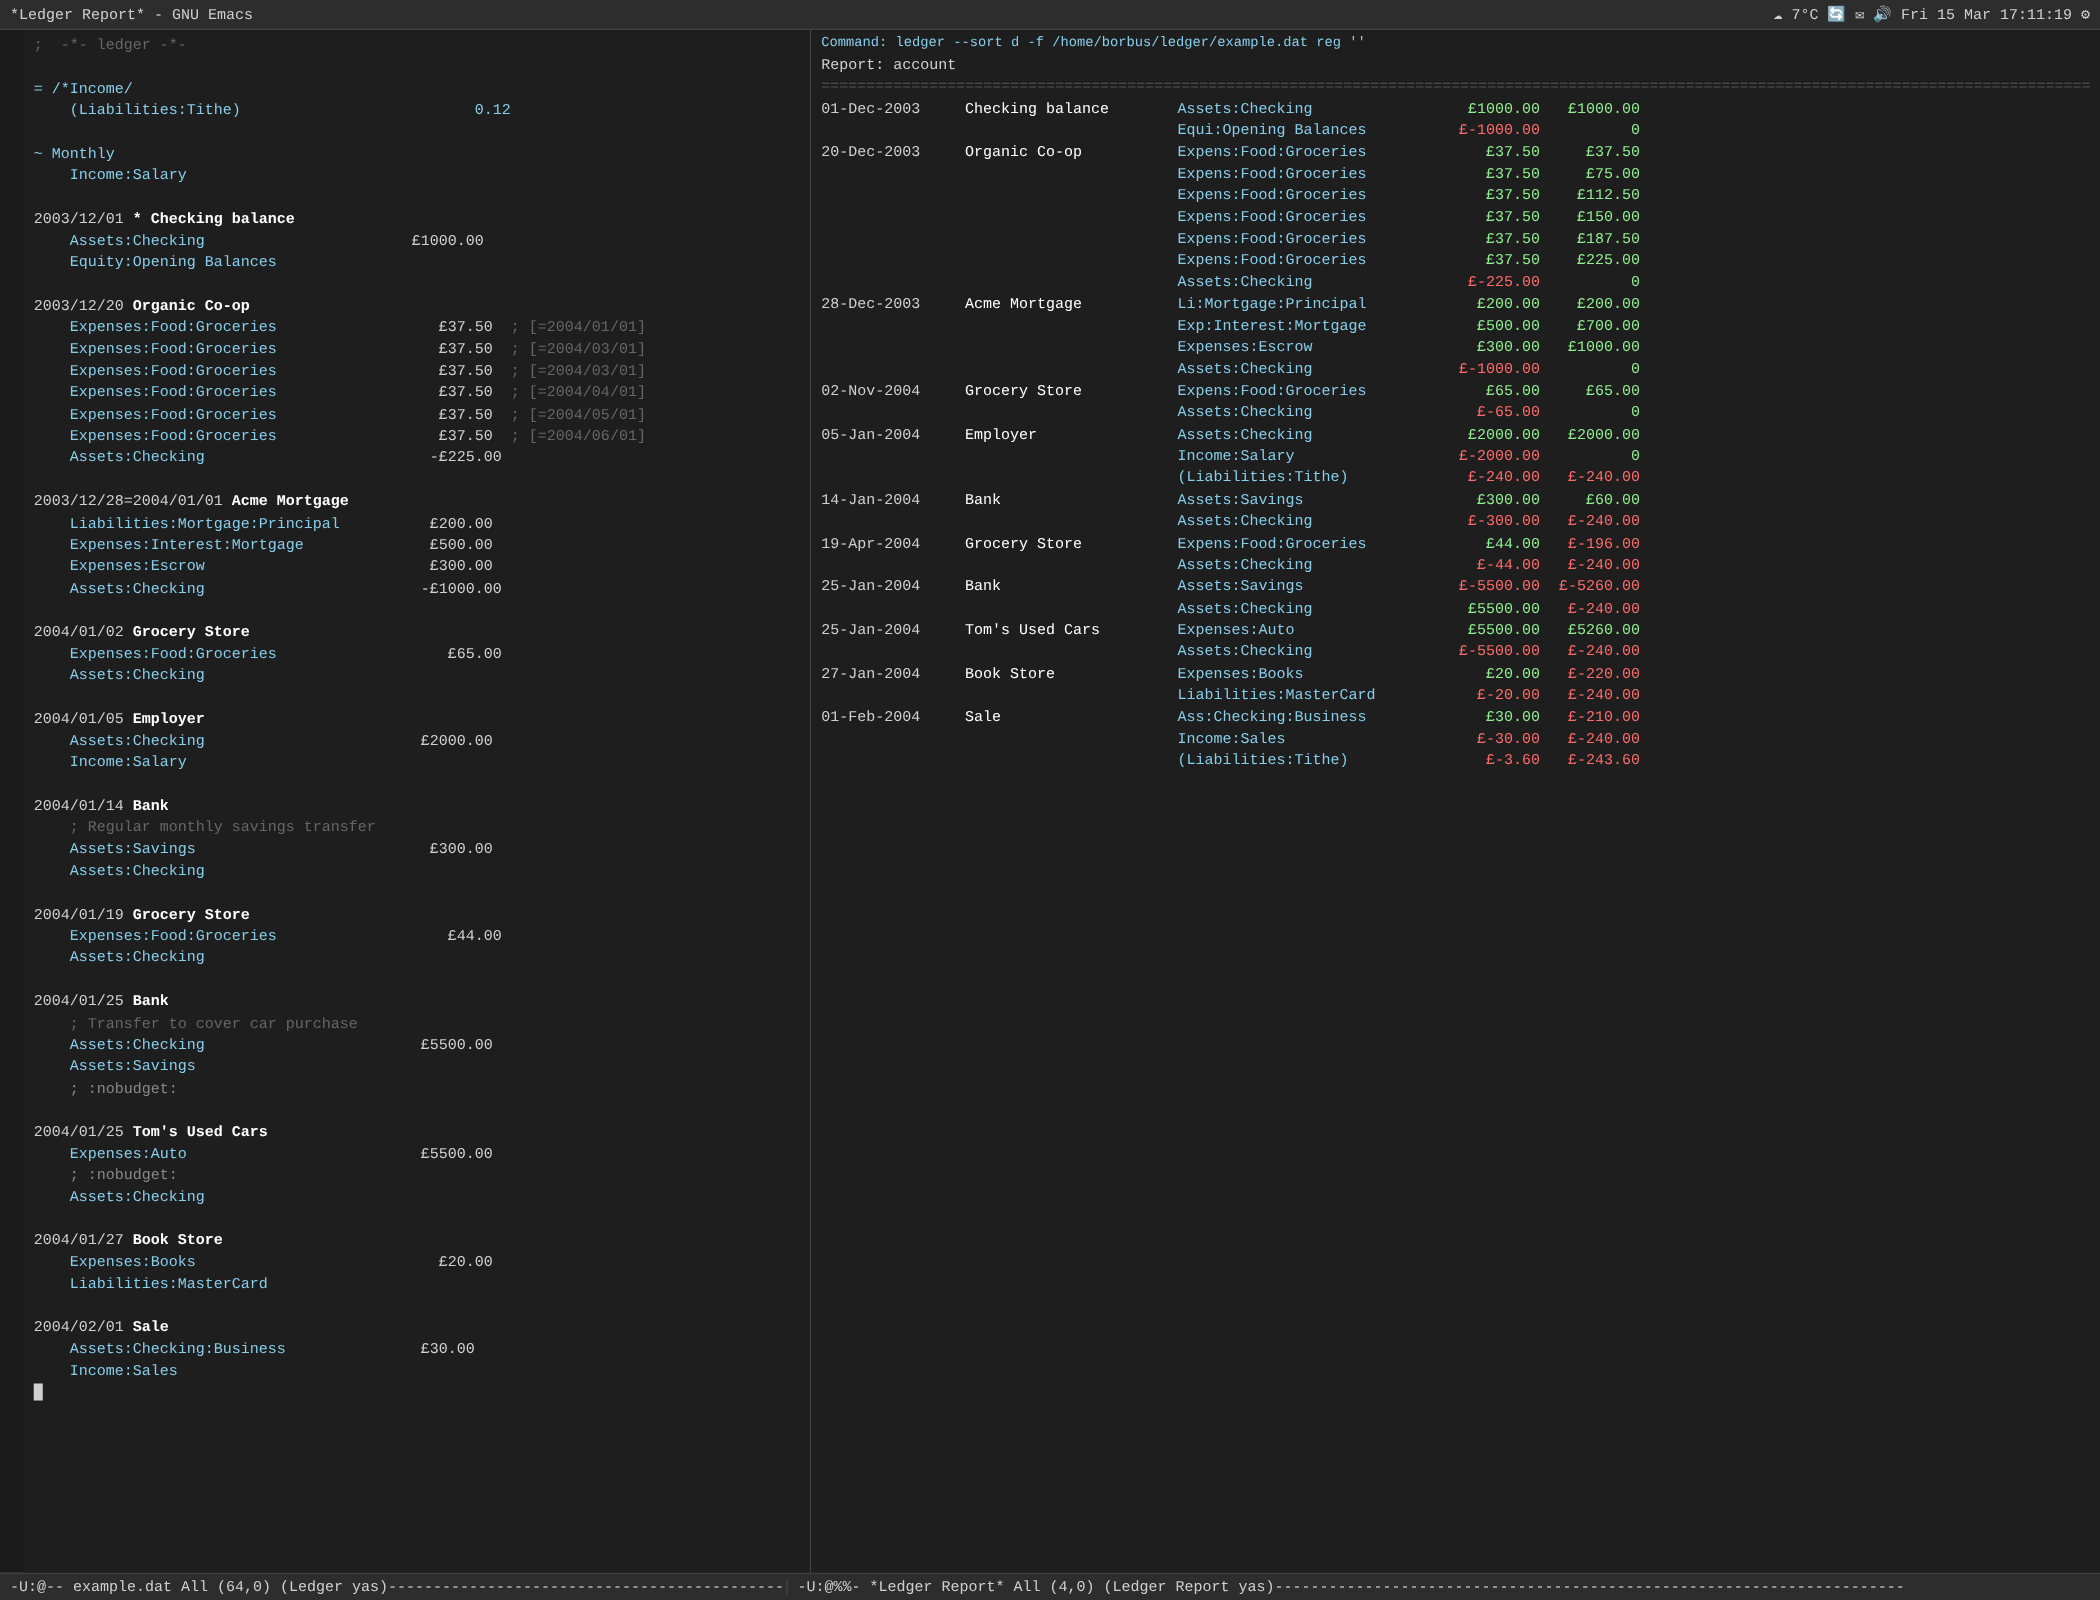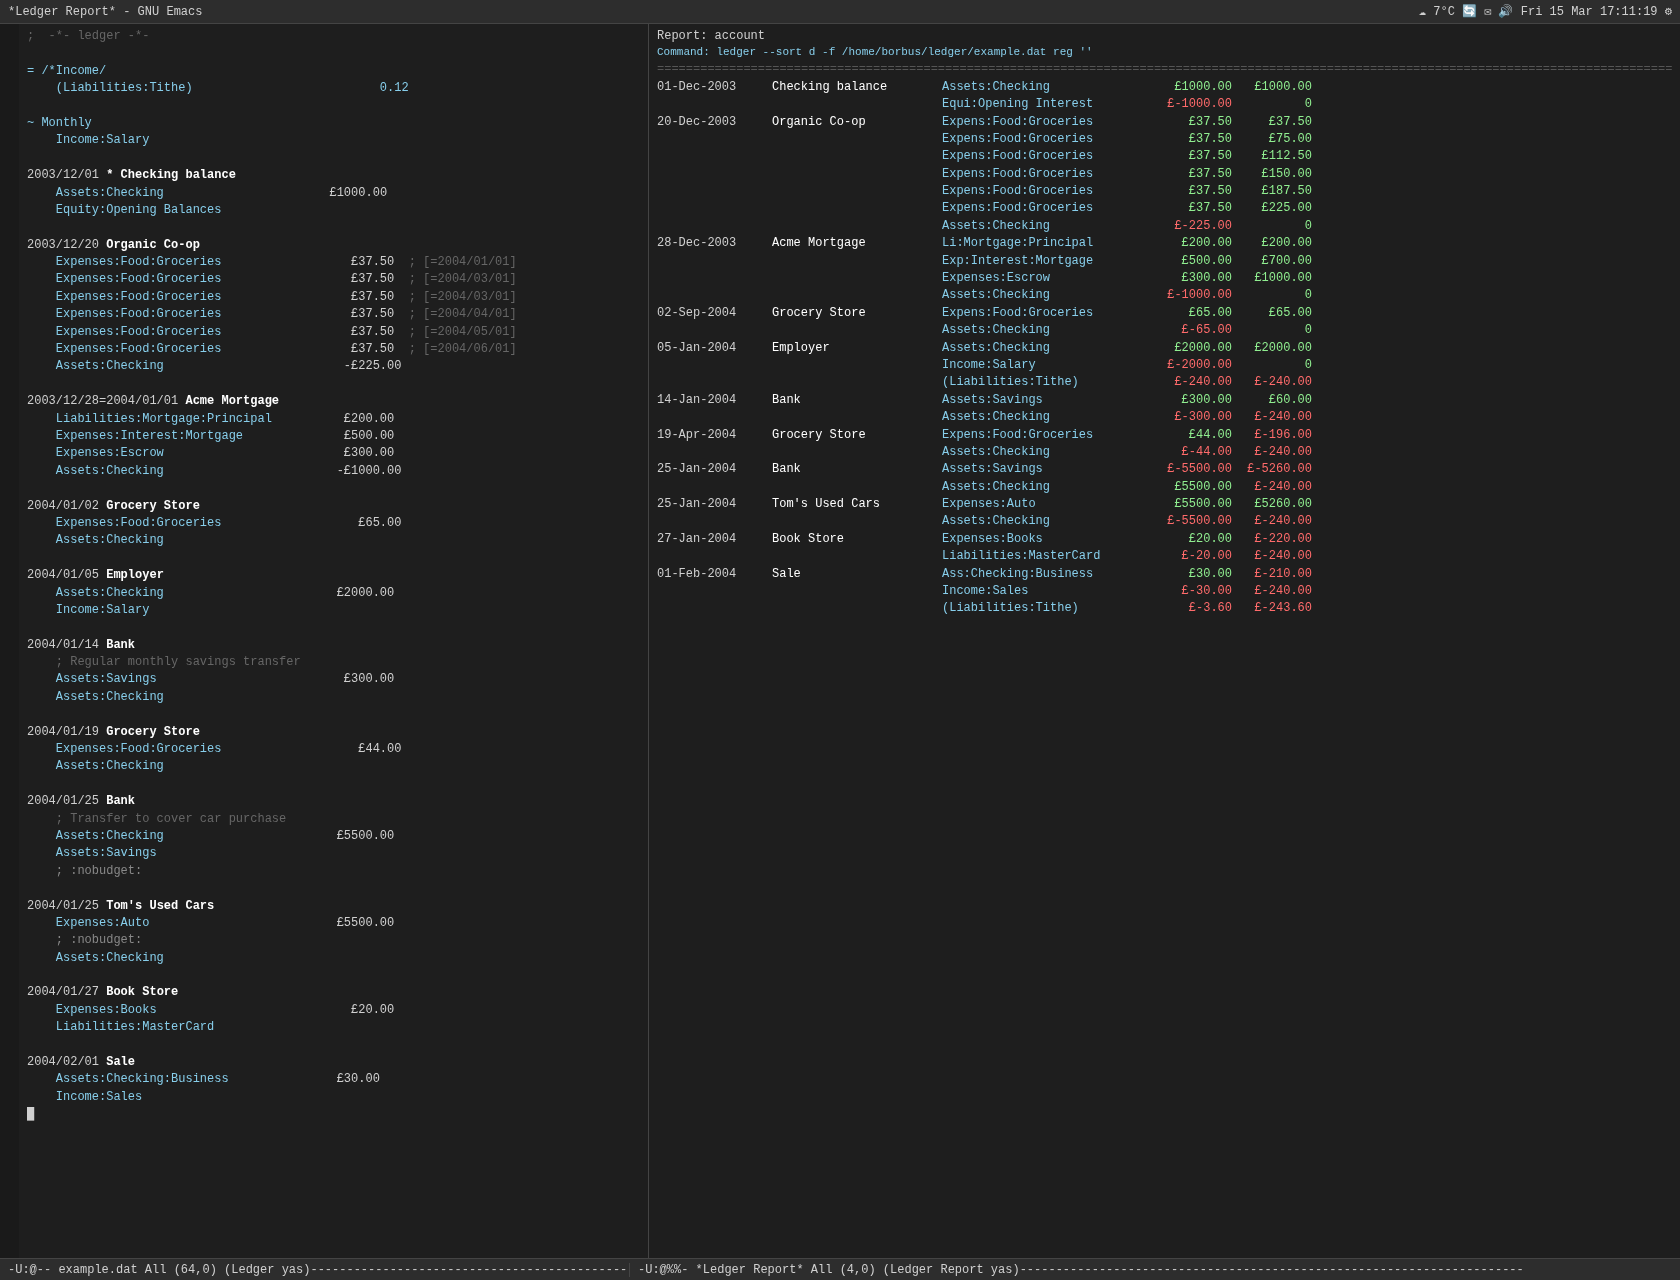--- a/index.html
+++ b/index.html
@@ -174,39 +174,39 @@
       <span class="line">&nbsp;</span>
       <span class="line"><span style="color:#d0d0d0;">2004/02/01</span> <span style="color:#ffffff;font-weight:bold;">Sale</span></span>
       <span class="line"><span style="color:#87ceeb;">    Assets:Checking:Business</span>               <span style="color:#d0d0d0;">£30.00</span></span>
       <span class="line"><span style="color:#87ceeb;">    Income:Sales</span></span>
       <span class="line" style="color:#d0d0d0;">█</span>
     </div>
   </div>
 
   <div id="right-pane">
     <div id="right-content">
+      <span class="line r-cmd">Command: ledger --sort d -f /home/borbus/ledger/example.dat reg ''</span>
       <span class="line header-line">Report: account</span>
-      <span class="line r-cmd">Command: ledger --sort d -f /home/borbus/ledger/example.dat reg ''</span>
       <span class="line separator-line">=============================================================================================================================================</span>
 
       <div id="report-table">
           <div class="r-row"><span class="r-date">01-Dec-2003</span><span class="r-desc">Checking balance  </span><span class="r-account">Assets:Checking</span><span class="r-amount amount-pos">£1000.00</span><span class="r-running amount-pos">£1000.00</span></div>
-          <div class="r-row"><span class="r-date">           </span><span class="r-desc">                  </span><span class="r-account">Equi:Opening Interest</span><span class="r-amount amount-neg">£-1000.00</span><span class="r-running amount-pos">0</span></div>
+          <div class="r-row"><span class="r-date">           </span><span class="r-desc">                  </span><span class="r-account">Equi:Opening Balances</span><span class="r-amount amount-neg">£-1000.00</span><span class="r-running amount-pos">0</span></div>
           <div class="r-row"><span class="r-date">20-Dec-2003</span><span class="r-desc">Organic Co-op     </span><span class="r-account">Expens:Food:Groceries</span><span class="r-amount amount-pos">£37.50</span><span class="r-running amount-pos">£37.50</span></div>
           <div class="r-row"><span class="r-date">           </span><span class="r-desc">                  </span><span class="r-account">Expens:Food:Groceries</span><span class="r-amount amount-pos">£37.50</span><span class="r-running amount-pos">£75.00</span></div>
           <div class="r-row"><span class="r-date">           </span><span class="r-desc">                  </span><span class="r-account">Expens:Food:Groceries</span><span class="r-amount amount-pos">£37.50</span><span class="r-running amount-pos">£112.50</span></div>
           <div class="r-row"><span class="r-date">           </span><span class="r-desc">                  </span><span class="r-account">Expens:Food:Groceries</span><span class="r-amount amount-pos">£37.50</span><span class="r-running amount-pos">£150.00</span></div>
           <div class="r-row"><span class="r-date">           </span><span class="r-desc">                  </span><span class="r-account">Expens:Food:Groceries</span><span class="r-amount amount-pos">£37.50</span><span class="r-running amount-pos">£187.50</span></div>
           <div class="r-row"><span class="r-date">           </span><span class="r-desc">                  </span><span class="r-account">Expens:Food:Groceries</span><span class="r-amount amount-pos">£37.50</span><span class="r-running amount-pos">£225.00</span></div>
           <div class="r-row"><span class="r-date">           </span><span class="r-desc">                  </span><span class="r-account">Assets:Checking</span><span class="r-amount amount-neg">£-225.00</span><span class="r-running amount-pos">0</span></div>
           <div class="r-row"><span class="r-date">28-Dec-2003</span><span class="r-desc">Acme Mortgage     </span><span class="r-account">Li:Mortgage:Principal</span><span class="r-amount amount-pos">£200.00</span><span class="r-running amount-pos">£200.00</span></div>
           <div class="r-row"><span class="r-date">           </span><span class="r-desc">                  </span><span class="r-account">Exp:Interest:Mortgage</span><span class="r-amount amount-pos">£500.00</span><span class="r-running amount-pos">£700.00</span></div>
           <div class="r-row"><span class="r-date">           </span><span class="r-desc">                  </span><span class="r-account">Expenses:Escrow</span><span class="r-amount amount-pos">£300.00</span><span class="r-running amount-pos">£1000.00</span></div>
           <div class="r-row"><span class="r-date">           </span><span class="r-desc">                  </span><span class="r-account">Assets:Checking</span><span class="r-amount amount-neg">£-1000.00</span><span class="r-running amount-pos">0</span></div>
-          <div class="r-row"><span class="r-date">02-Sep-2004</span><span class="r-desc">Grocery Store     </span><span class="r-account">Expens:Food:Groceries</span><span class="r-amount amount-pos">£65.00</span><span class="r-running amount-pos">£65.00</span></div>
+          <div class="r-row"><span class="r-date">02-Nov-2004</span><span class="r-desc">Grocery Store     </span><span class="r-account">Expens:Food:Groceries</span><span class="r-amount amount-pos">£65.00</span><span class="r-running amount-pos">£65.00</span></div>
           <div class="r-row"><span class="r-date">           </span><span class="r-desc">                  </span><span class="r-account">Assets:Checking</span><span class="r-amount amount-neg">£-65.00</span><span class="r-running amount-pos">0</span></div>
           <div class="r-row"><span class="r-date">05-Jan-2004</span><span class="r-desc">Employer          </span><span class="r-account">Assets:Checking</span><span class="r-amount amount-pos">£2000.00</span><span class="r-running amount-pos">£2000.00</span></div>
           <div class="r-row"><span class="r-date">           </span><span class="r-desc">                  </span><span class="r-account">Income:Salary</span><span class="r-amount amount-neg">£-2000.00</span><span class="r-running amount-pos">0</span></div>
           <div class="r-row"><span class="r-date">           </span><span class="r-desc">                  </span><span class="r-account">(Liabilities:Tithe)</span><span class="r-amount amount-neg">£-240.00</span><span class="r-running amount-neg">£-240.00</span></div>
           <div class="r-row"><span class="r-date">14-Jan-2004</span><span class="r-desc">Bank              </span><span class="r-account">Assets:Savings</span><span class="r-amount amount-pos">£300.00</span><span class="r-running amount-pos">£60.00</span></div>
           <div class="r-row"><span class="r-date">           </span><span class="r-desc">                  </span><span class="r-account">Assets:Checking</span><span class="r-amount amount-neg">£-300.00</span><span class="r-running amount-neg">£-240.00</span></div>
           <div class="r-row"><span class="r-date">19-Apr-2004</span><span class="r-desc">Grocery Store     </span><span class="r-account">Expens:Food:Groceries</span><span class="r-amount amount-pos">£44.00</span><span class="r-running amount-neg">£-196.00</span></div>
           <div class="r-row"><span class="r-date">           </span><span class="r-desc">                  </span><span class="r-account">Assets:Checking</span><span class="r-amount amount-neg">£-44.00</span><span class="r-running amount-neg">£-240.00</span></div>
           <div class="r-row"><span class="r-date">25-Jan-2004</span><span class="r-desc">Bank              </span><span class="r-account">Assets:Savings</span><span class="r-amount amount-neg">£-5500.00</span><span class="r-running amount-neg">£-5260.00</span></div>
           <div class="r-row"><span class="r-date">           </span><span class="r-desc">                  </span><span class="r-account">Assets:Checking</span><span class="r-amount amount-pos">£5500.00</span><span class="r-running amount-neg">£-240.00</span></div>

